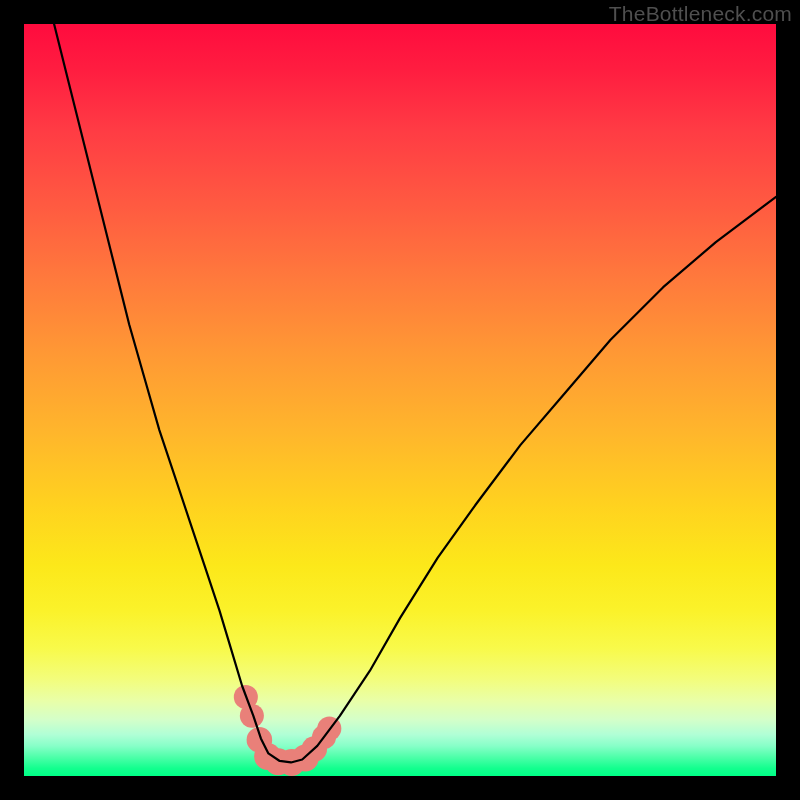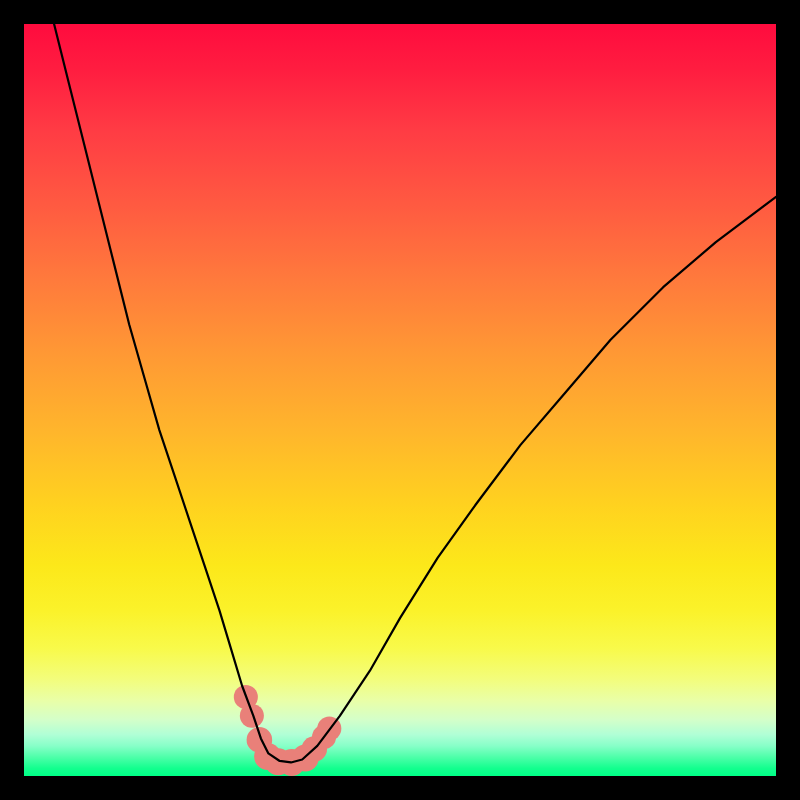--- a/index.html
+++ b/index.html
@@ -81,13 +81,14 @@
           <circle cx="254.18" cy="737.71" r="13.54" fill="#e98079"></circle>
           <circle cx="267.71" cy="738.46" r="13.54" fill="#e98079"></circle>
           <circle cx="281.25" cy="733.95" r="13.54" fill="#e98079"></circle>
           <circle cx="290.27" cy="724.93" r="12.78" fill="#e98079"></circle>
           <circle cx="300.05" cy="712.90" r="12.03" fill="#e98079"></circle>
           <circle cx="305.31" cy="704.62" r="12.03" fill="#e98079"></circle>
         </g>
       <path id="curve-path" fill="none" stroke="#000000" stroke-width="2.2" stroke-linecap="round" stroke-linejoin="round" d="M30.08 0.00 L45.12 60.16 L60.16 120.32 L75.20 180.48 L90.24 240.64 L105.28 300.80 L120.32 353.44 L135.36 406.08 L150.40 451.20 L165.44 496.32 L180.48 541.44 L195.52 586.56 L206.80 624.16 L218.08 661.76 L229.36 691.84 L236.88 714.40 L244.40 729.44 L255.68 736.96 L266.96 738.46 L278.24 735.46 L293.28 721.92 L315.84 691.84 L345.92 646.72 L376.00 594.08 L413.60 533.92 L451.20 481.28 L496.32 421.12 L541.44 368.48 L586.56 315.84 L639.20 263.20 L691.84 218.08 L752.00 172.96"></path>
     </svg>
   </div>
+  <div class="watermark">TheBottleneck.com</div>
 </div>
 
 </body></html>

